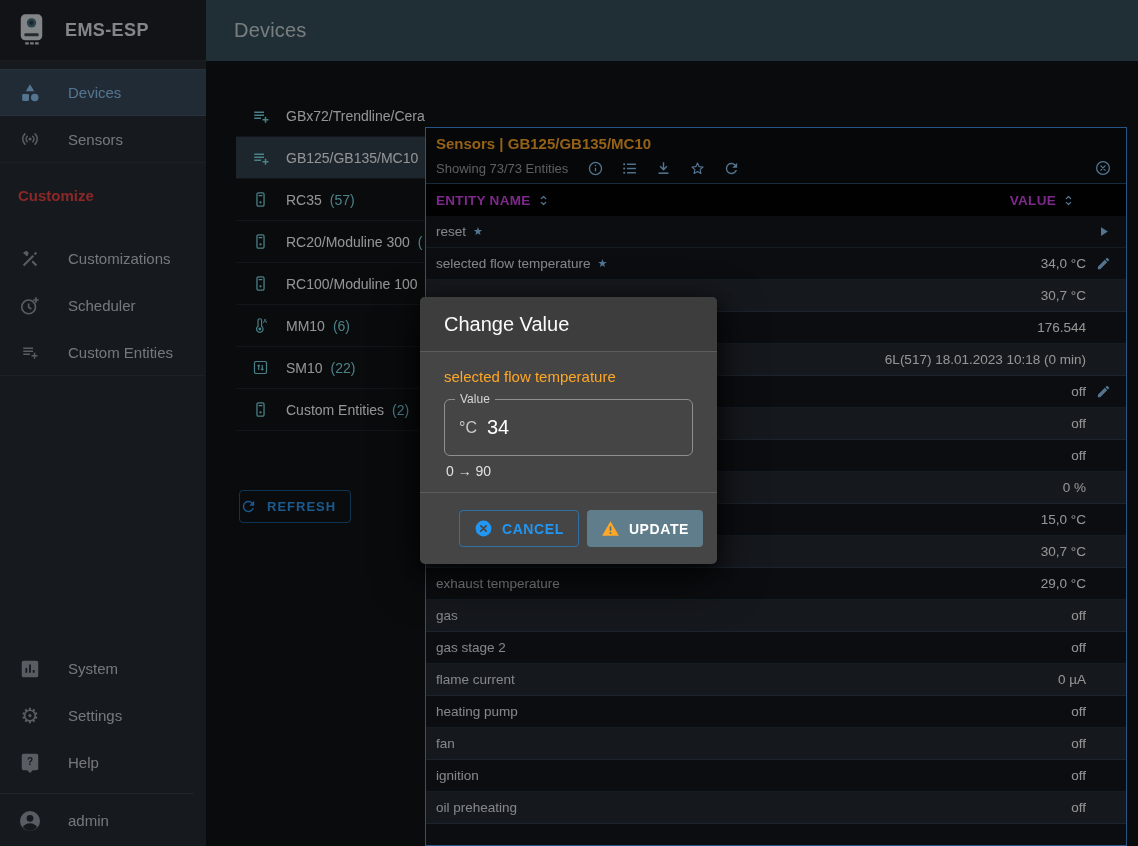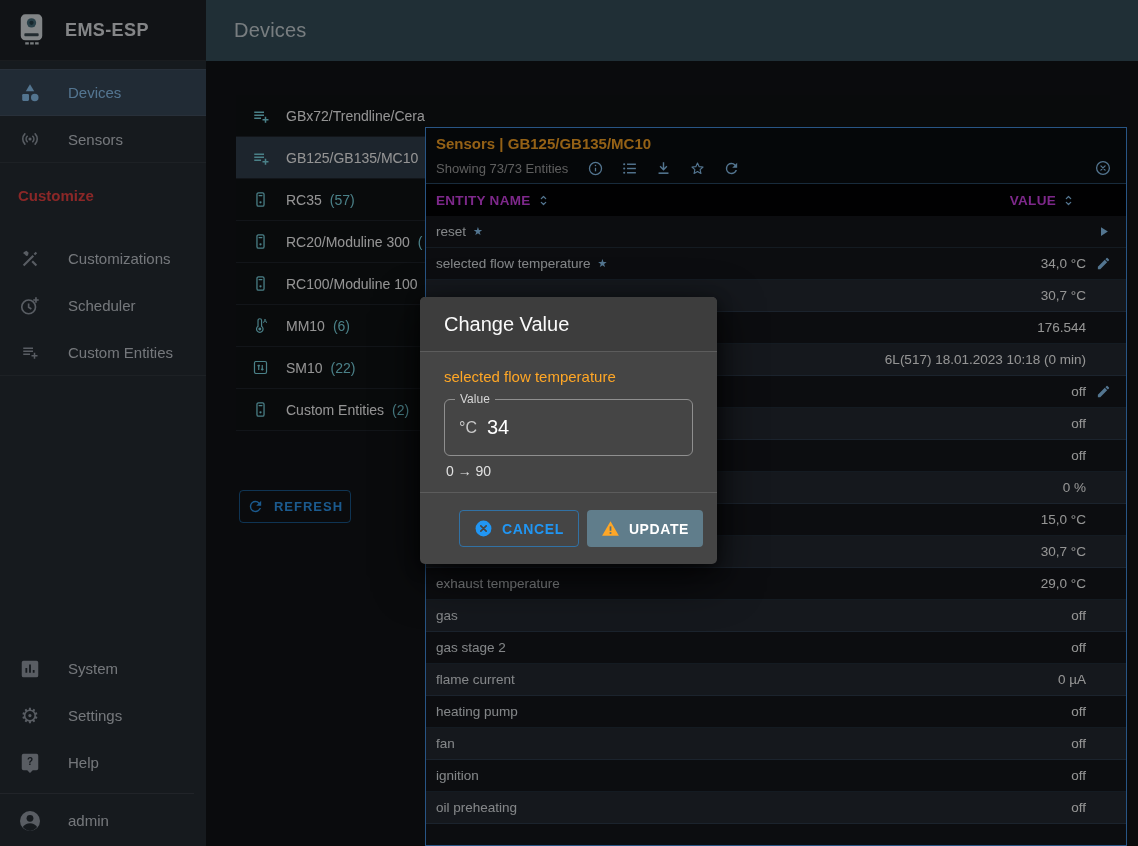--- a/index.html
+++ b/index.html
@@ -42,21 +42,21 @@
   .dt-header { height:32px; background:#050608; display:flex; align-items:center;
                color:#90caf9; font-weight:bold; font-size:13.5px; letter-spacing:0.3px; }
   .dt-header .c1 { width:749px; padding-left:50px; }
   .dt-row { height:42px; display:flex; align-items:center; background:#111316;
             border-bottom:1px solid #20252b; color:#fff; font-size:14px; font-weight:500; cursor:pointer; }
   .dt-row .d-ico { width:18px; height:18px; margin-left:16px; color:#80deea; display:flex; align-items:center; }
   .dt-row .dname { margin-left:16px; white-space:nowrap; }
   .dt-row.selected { background:#33404e; }
   .count { color:#80deea; margin-left:8px; font-weight:400; }
   .refresh-btn { position:absolute; left:3px; top:395px; width:112px; height:33px;
-                 display:flex; align-items:center; justify-content:center; gap:10px;
+                 display:flex; align-items:center; justify-content:flex-start; gap:10px;
                  background:transparent; border:1px solid rgba(33,150,243,0.55); border-radius:4px;
                  color:#2f9bf5; font-size:13px; font-weight:bold; letter-spacing:1px;
                  font-family:"Liberation Sans", sans-serif; cursor:pointer; }
 
   
   .entity-panel { position:absolute; left:425px; top:127px; width:702px; height:719px;
                   background:#0a0d10; border:1px solid #4593e6; z-index:3; overflow:hidden; }
   .ep-head { padding:7px 10px 6px; }
   .ep-title { color:#ffa726; font-size:15px; font-weight:bold; }
   .ep-subrow { margin-top:7px; display:flex; align-items:center; gap:16px; }

